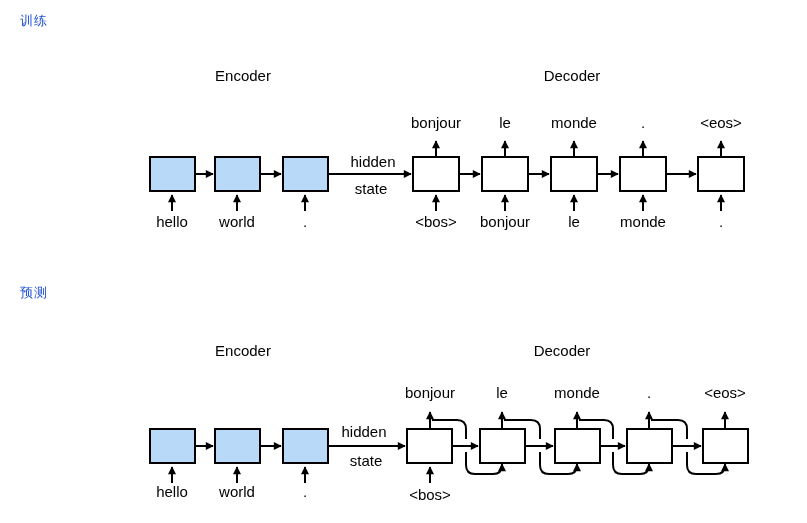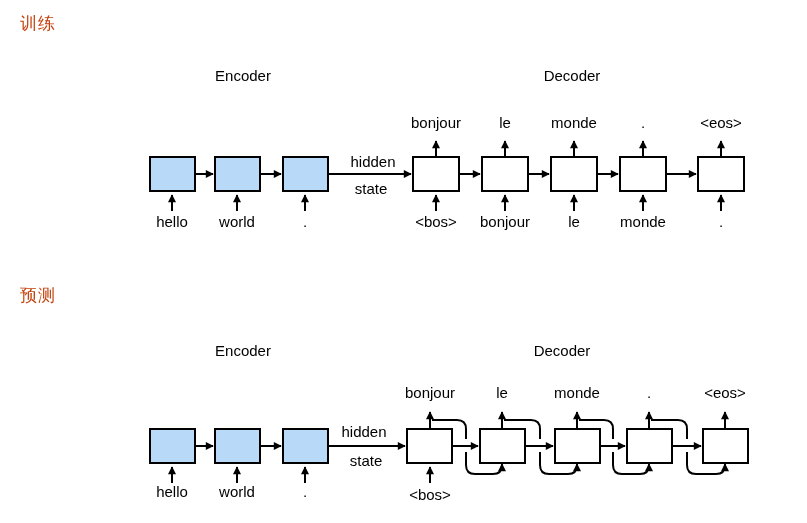--- a/index.html
+++ b/index.html
@@ -1,18 +1,18 @@
 <!DOCTYPE html>
 <html><head>
 <meta charset="utf-8">
 <style>
   html,body{margin:0;padding:0;background:#fff;}
   .canvas{position:relative;width:807px;height:523px;background:#ffffff;overflow:hidden;
           font-family:"Liberation Sans","DejaVu Sans",sans-serif;}
-  .section-label{position:absolute;left:20px;font-size:17px;color:#c2410c;letter-spacing:1px;}
+  .section-label{position:absolute;left:20px;font-size:13px;color:#1d4ed8;letter-spacing:1px;}
   .lbl-train{top:12px;}
   .lbl-pred{top:284px;text-align:right;}
   svg{position:absolute;left:0;top:0;}
   svg text{font-family:"Liberation Sans","DejaVu Sans",sans-serif;font-size:15px;fill:#000000;}
   .shape{stroke:#000;stroke-width:2;}
   .wire{stroke:#000;stroke-width:2;fill:none;}
 </style>
 </head>
 <body>
 

